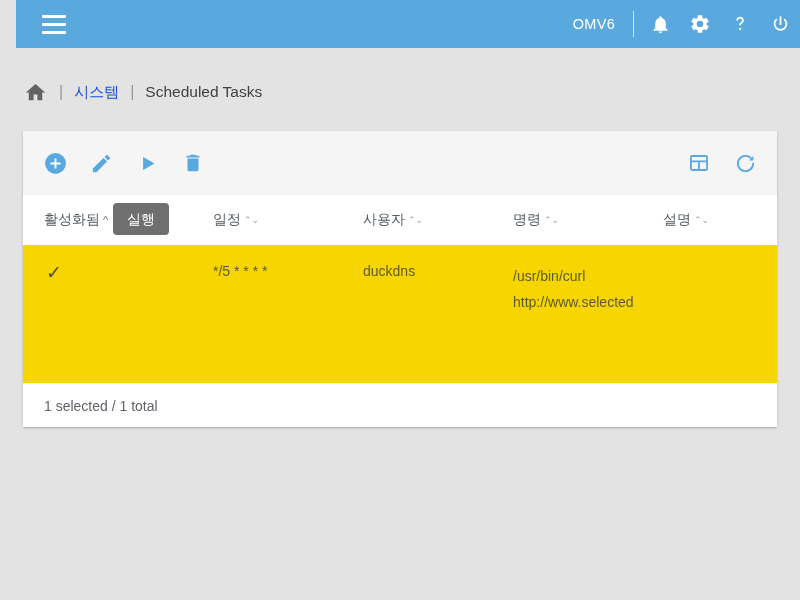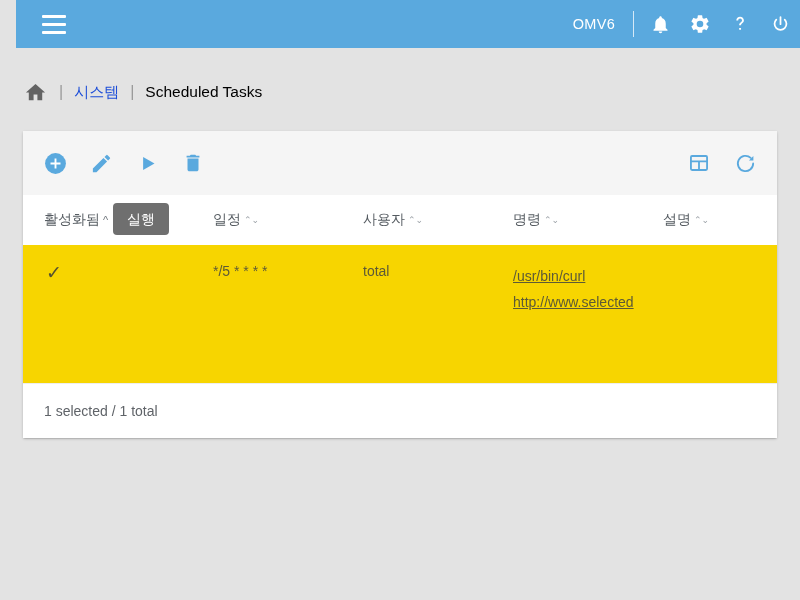--- a/index.html
+++ b/index.html
@@ -41,21 +41,21 @@
 
   
   .breadcrumb {
     position: absolute; top: 64px; left: 0;
     width: 800px; height: 56px;
     display: flex; align-items: center; padding-left: 24px;
   }
   .crumb-home { width: 24px; height: 24px; color: #636363; display: flex; align-items: center; }
   .crumb-sep { color: #9a9a9a; font-size: 16px; margin: 0 11px; }
   .crumb-text { color: #1d4ed8; font-size: 15px; }
-  .crumb-text.current { color: #000000; font-size: 15.5px; }
+  .crumb-text.current { color: #404040; font-size: 15.5px; }
 
   
   .card {
     position: absolute; left: 23px; top: 131px;
     width: 754px;
     background: #ffffff;
     box-shadow: 0 1px 3px rgba(0,0,0,.18), 0 1px 1px rgba(0,0,0,.10);
     border-radius: 2px;
   }
 
@@ -93,25 +93,25 @@
   col.c-desc     { width: 114px; }
 
   tbody tr.row-selected { background: #f7d500; }
   tbody td {
     height: 138px; vertical-align: top;
     font-size: 14px; color: #5d5a36;
     padding-top: 18px;
   }
   td.cell-check { color: #56512f; }
   .check-glyph { font-size: 19px; line-height: 19px; }
-  td .cmd-line { display: block; line-height: 26px; white-space: nowrap; overflow: hidden; text-decoration: underline; }
+  td .cmd-line { display: block; line-height: 26px; white-space: nowrap; overflow: hidden; }
   td.cell-cmd { overflow: hidden; }
 
   .card-footer {
-    height: 55px; background: #ffffff;
+    height: 44px; background: #ffffff;
     display: flex; align-items: center; padding-left: 21px;
     font-size: 14px; color: #5f6368;
     border-top: 1px solid #eeeeee;
   }
 
   
   .tooltip {
     position: absolute;
     left: 113px; top: 203px;
     background: #6f6f6f; color: #ffffff;
@@ -270,21 +270,21 @@
         </th>
       </tr>
     </thead>
     <tbody>
       <tr class="row-selected">
         <td class="cell-check" style="padding-left:23px">
           <span class="check-glyph">✓</span>
         </td>
         <td></td>
         <td>*/5 * * * *</td>
-        <td>total</td>
+        <td>duckdns</td>
         <td class="cell-cmd">
           <span class="cmd-line">/usr/bin/curl</span>
           <span class="cmd-line">http://www.selected</span>
         </td>
         <td></td>
       </tr>
     </tbody>
   </table>
 
   <div class="card-footer">

